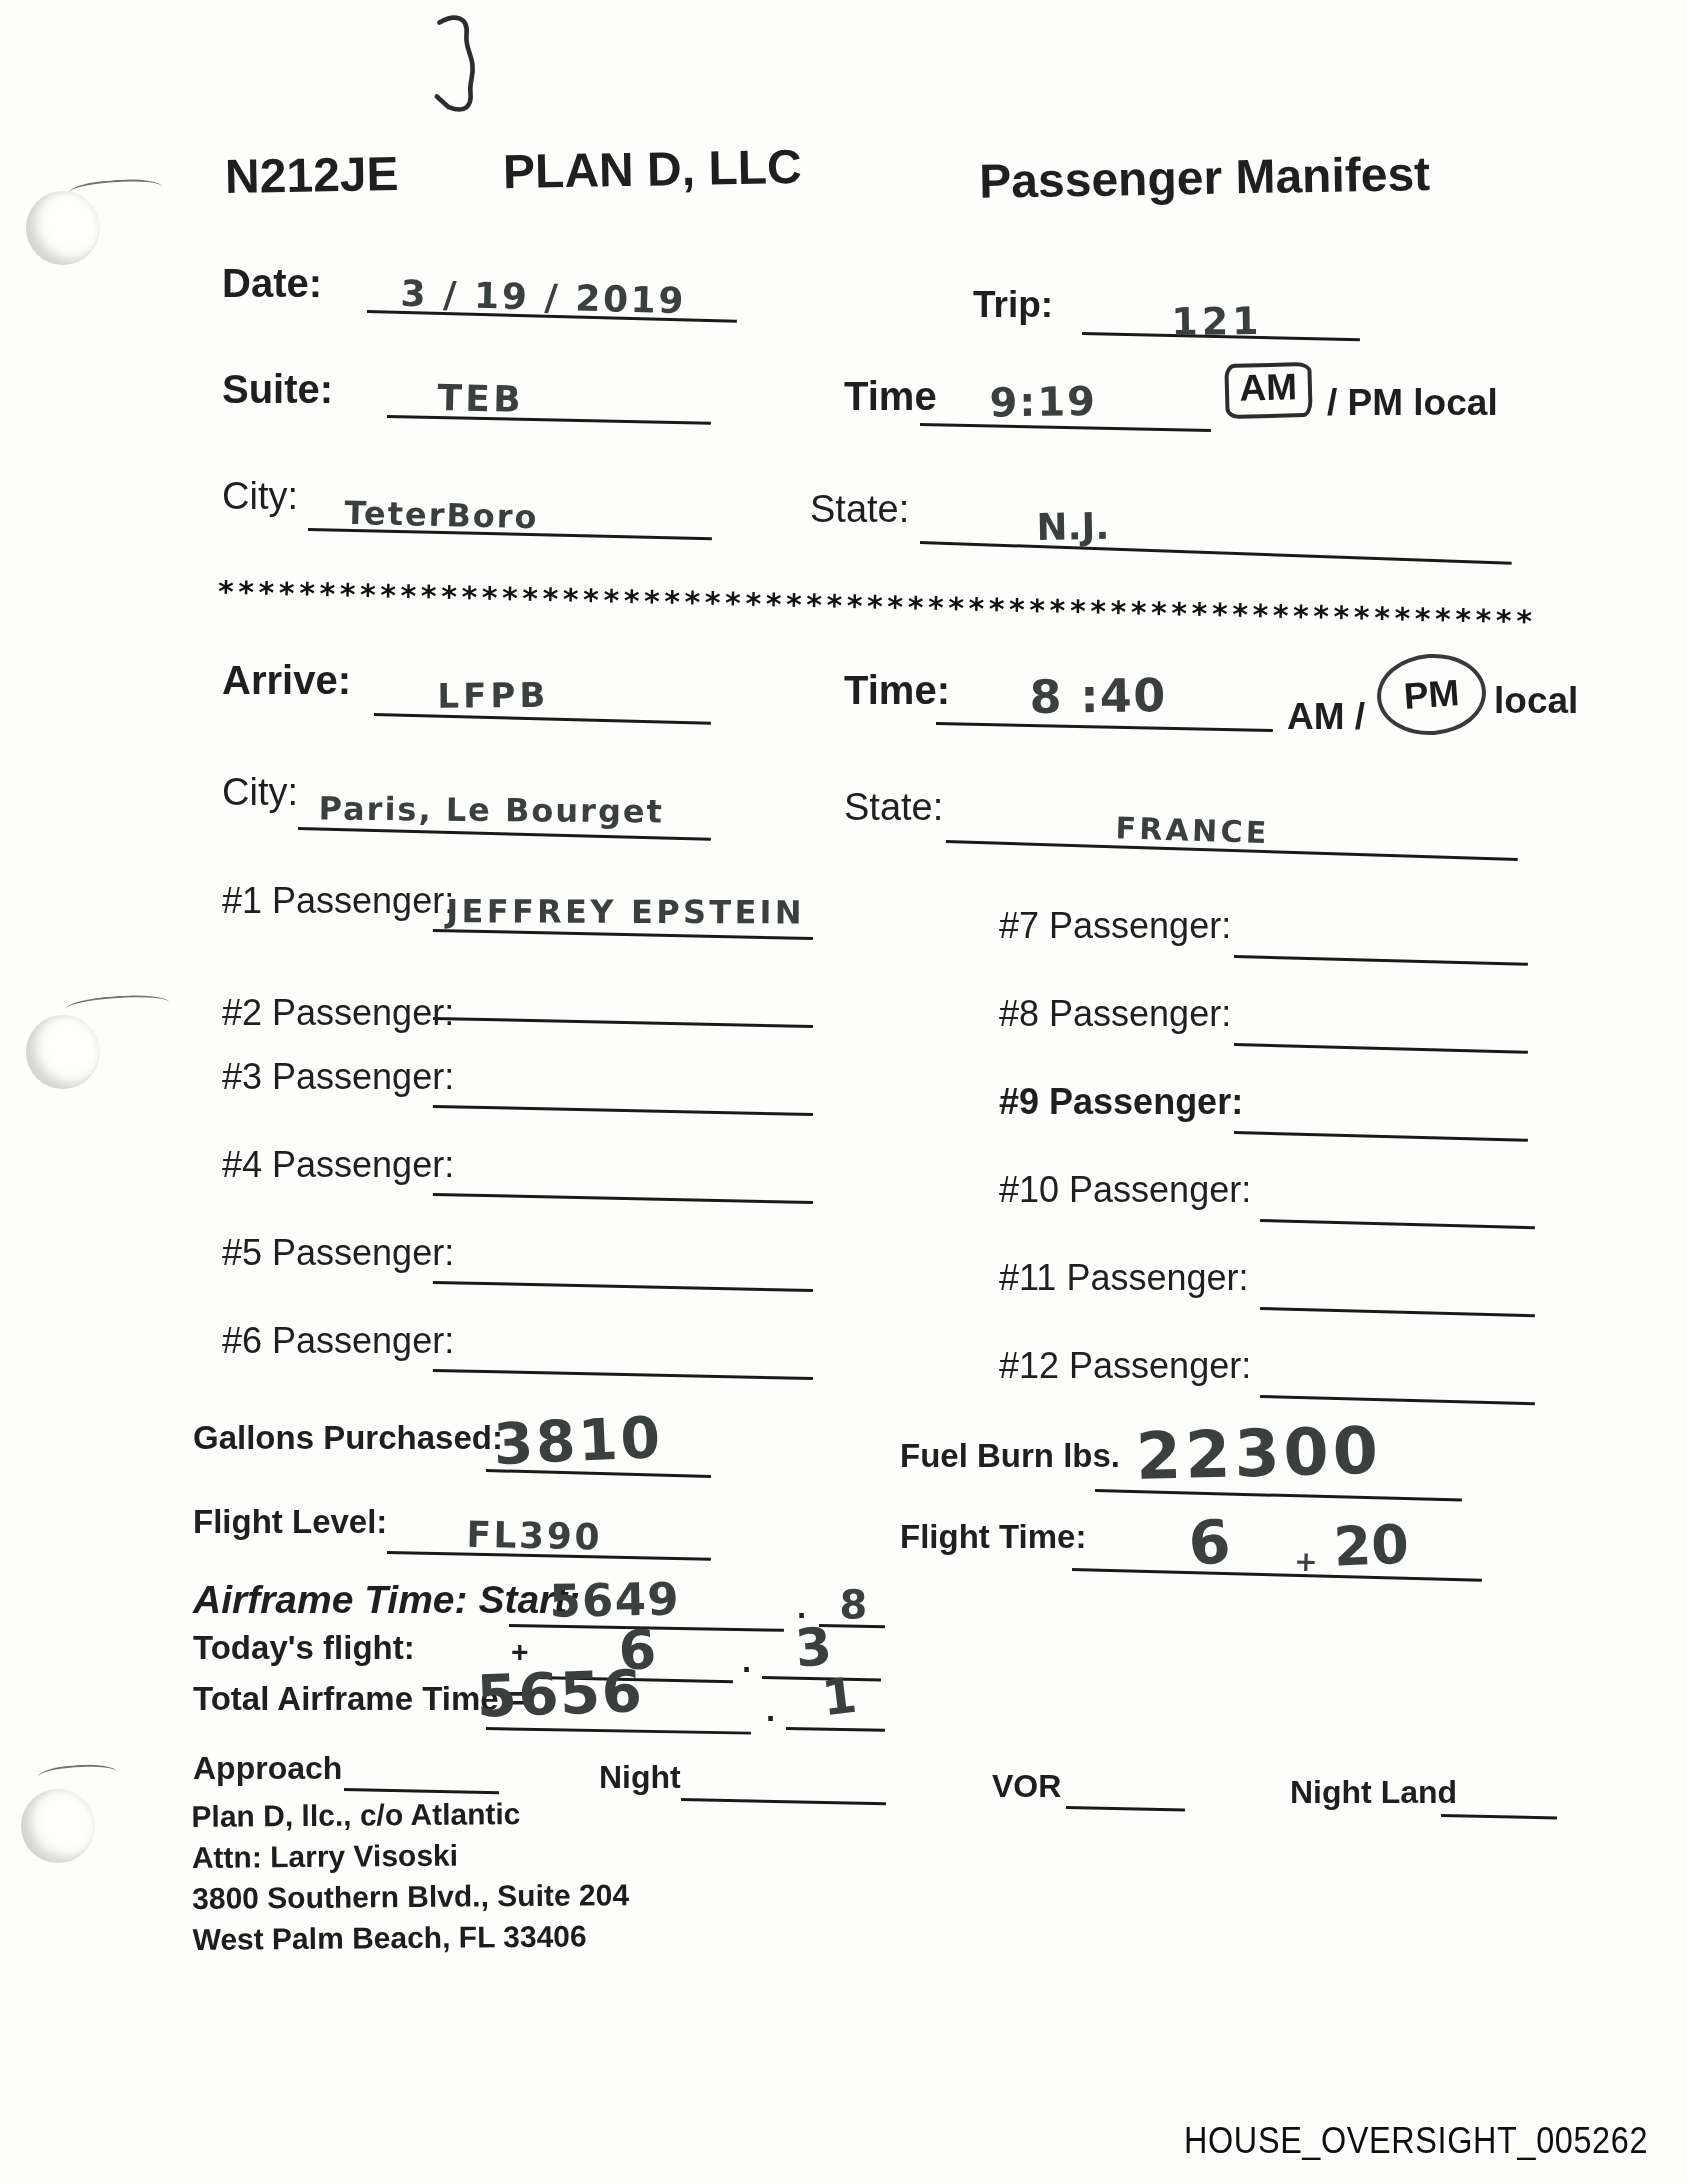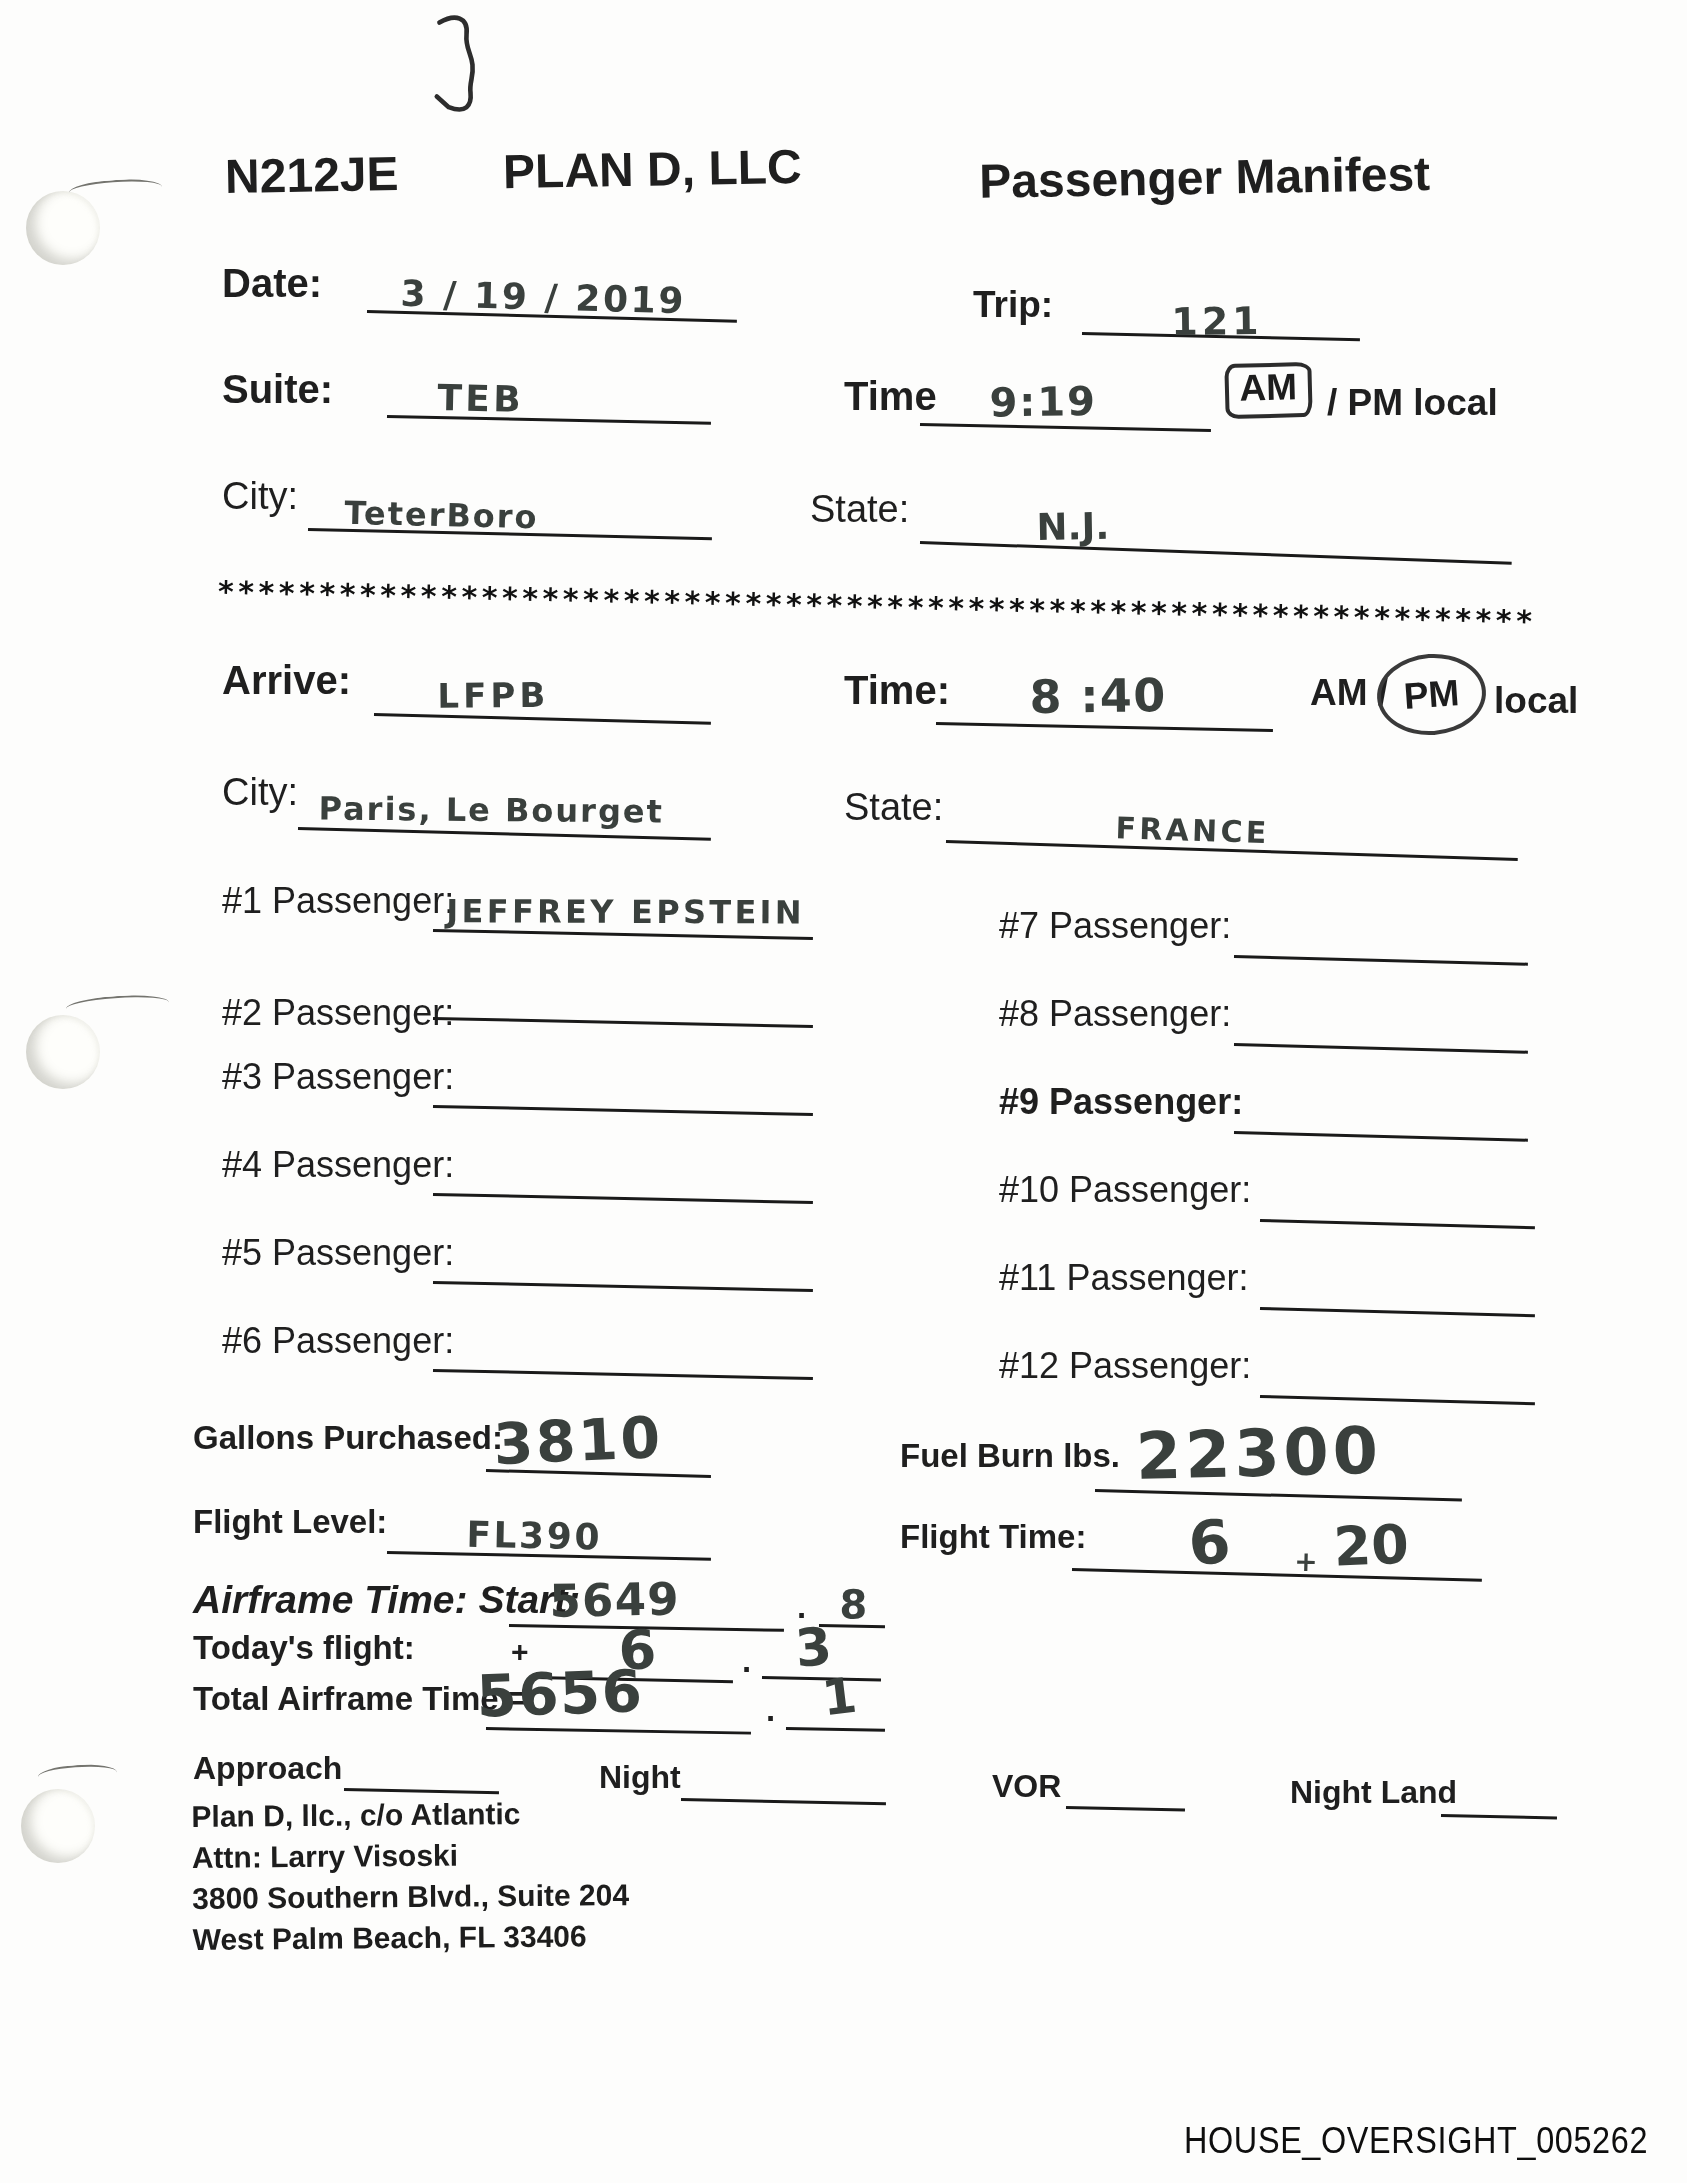--- a/index.html
+++ b/index.html
@@ -100,21 +100,21 @@
 <span class="stars" style="left:218px; top:574px;">*****************************************************************</span>
 
 <span class="lbl" style="left:222px; top:658px; font-size:40px;">Arrive:</span>
 <div class="line" style="left:374px; top:713px; width:337px; transform:rotate(1.5deg);">
   <span class="hw" style="left:63px; top:-42px; font-size:34px; letter-spacing:4px; transform:rotate(-2deg);">LFPB</span>
 </div>
 <span class="lbl" style="left:844px; top:668px; font-size:40px;">Time:</span>
 <div class="line" style="left:936px; top:722px; width:337px; transform:rotate(1.2deg);">
   <span class="hw" style="left:93px; top:-57px; font-size:46px; letter-spacing:1.3px; transform:rotate(-2deg);">8 :40</span>
 </div>
-<span class="lbl" style="left:1287px; top:672px;margin-left:23px;">AM /</span>
+<span class="lbl" style="left:1287px; top:696px;">AM /</span>
 <div class="pmcircle" style="left:1377px; top:654px;">
   <span>PM</span>
 </div>
 <span class="lbl" style="left:1494px; top:680px;">local</span>
 
 <span class="lbl" style="left:222px; top:771px; font-weight:400; font-size:38px;">City:</span>
 <div class="line" style="left:298px; top:827px; width:413px; transform:rotate(1.5deg);">
   <span class="hw" style="left:20px; top:-41px; font-size:32px; letter-spacing:2px; transform:rotate(-1deg);">Paris, Le Bourget</span>
 </div>
 <span class="lbl" style="left:844px; top:786px; font-weight:400; font-size:38px;">State:</span>

